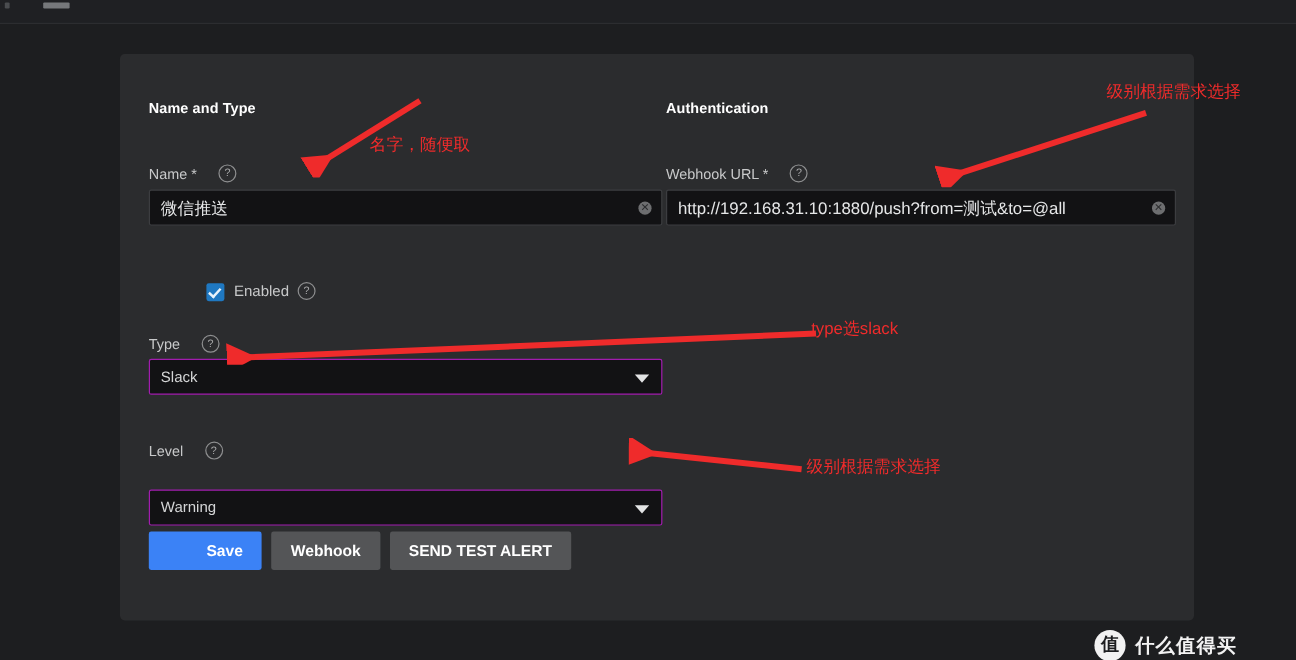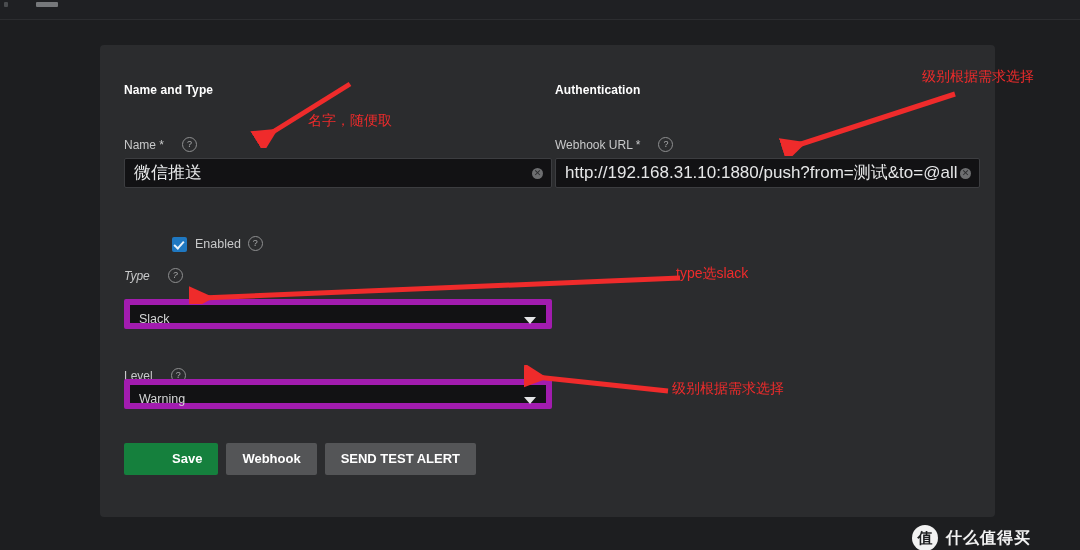--- a/index.html
+++ b/index.html
@@ -100,21 +100,21 @@
     height: 30px;
     background: #121214;
     border: 1px solid #3c3d40;
     border-radius: 2px;
     box-sizing: border-box;
   }
   .textinput .val {
     position: absolute;
     left: 9px; top: 0;
     line-height: 28px;
-    font-size: 17px;
+    font-size: 14px;
     color: #e6e7e8;
     white-space: nowrap;
     overflow: hidden;
     text-align: right;
   }
   .clear-icon {
     position: absolute;
     right: 8px; top: 9px;
     width: 11px; height: 11px;
     border-radius: 50%;
@@ -152,21 +152,21 @@
     font-size: 12.5px;
     color: #c8c9ca;
   }
   .check-label .help-icon { margin-left: 7px; }
 
   
   .selectbox {
     position: absolute;
     height: 30px;
     background: #121214;
-    border: 6px solid #a21caf;
+    border: 1px solid #a21caf;
     border-radius: 2px;
     box-sizing: border-box;
   }
   .selectbox .val {
     position: absolute;
     left: 9px; top: 0;
     line-height: 28px;
     font-size: 12.5px;
     color: #d4d5d6;
   }
@@ -187,21 +187,21 @@
     line-height: 32px;
     padding: 0 16px;
     font-size: 13px;
     font-weight: bold;
     color: #ffffff;
     border-radius: 2px;
     margin-right: 8px;
     box-sizing: border-box;
     vertical-align: top;
   }
-  .btn-primary { background: #15803d; padding-left: 48px; }
+  .btn-primary { background: #3b82f6; padding-left: 48px; }
   .btn-secondary { background: #545557; }
 
   
   .anno {
     position: absolute;
     color: #ef2b2b;
     font-size: 14px;
     white-space: nowrap;
   }
   .arrow-svg { position: absolute; }
@@ -255,32 +255,32 @@
       </div>
       <div class="textinput" style="left:12px; top:113px; width:428px;">
         <span class="val">微信推送</span>
         <span class="clear-icon">✕</span>
       </div>
 
       <div class="checkrow">
         <span class="checkbox"></span><span class="check-label"><span>Enabled</span><span class="help-icon">?</span></span>
       </div>
 
-      <div class="field-label" style="left:12px; top:224px;font-style:italic;">
+      <div class="field-label" style="left:12px; top:235px;">
         <span>Type</span><span class="help-icon">?</span>
       </div>
       <div class="selectbox" style="left:12px; top:254px; width:428px;">
         <span class="val">Slack</span>
         <span class="caret"></span>
       </div>
 
       <div class="field-label" style="left:12px; top:324px;">
         <span>Level</span><span class="help-icon">?</span>
       </div>
-      <div class="selectbox" style="left:12px; top:334px; width:428px;">
+      <div class="selectbox" style="left:12px; top:363px; width:428px;">
         <span class="val">Warning</span>
         <span class="caret"></span>
       </div>
 
       <div class="btnrow">
         <span class="btn btn-primary">Save</span><span class="btn btn-secondary">Webhook</span><span class="btn btn-secondary">SEND TEST ALERT</span>
       </div>
     </div>
 
     <div class="col-right">

